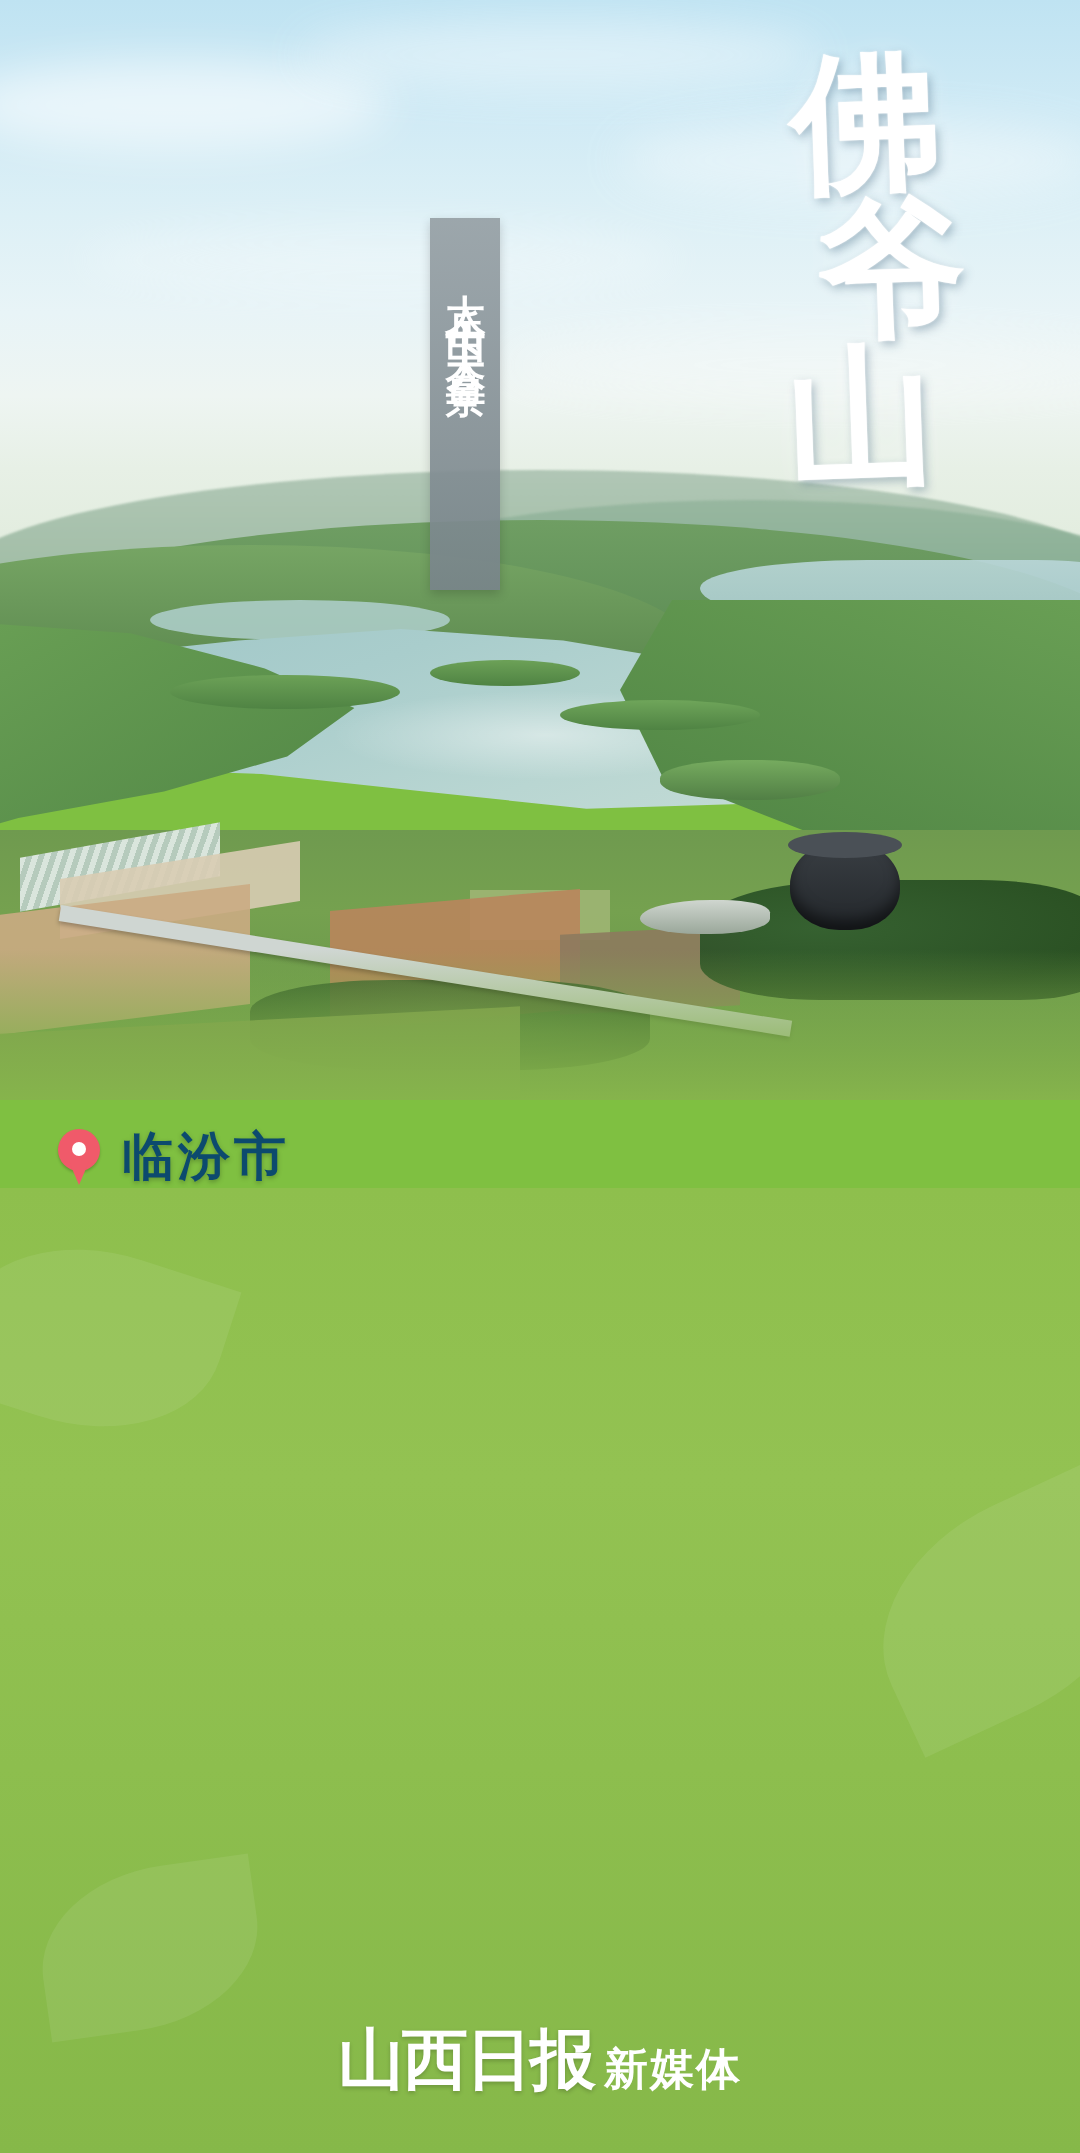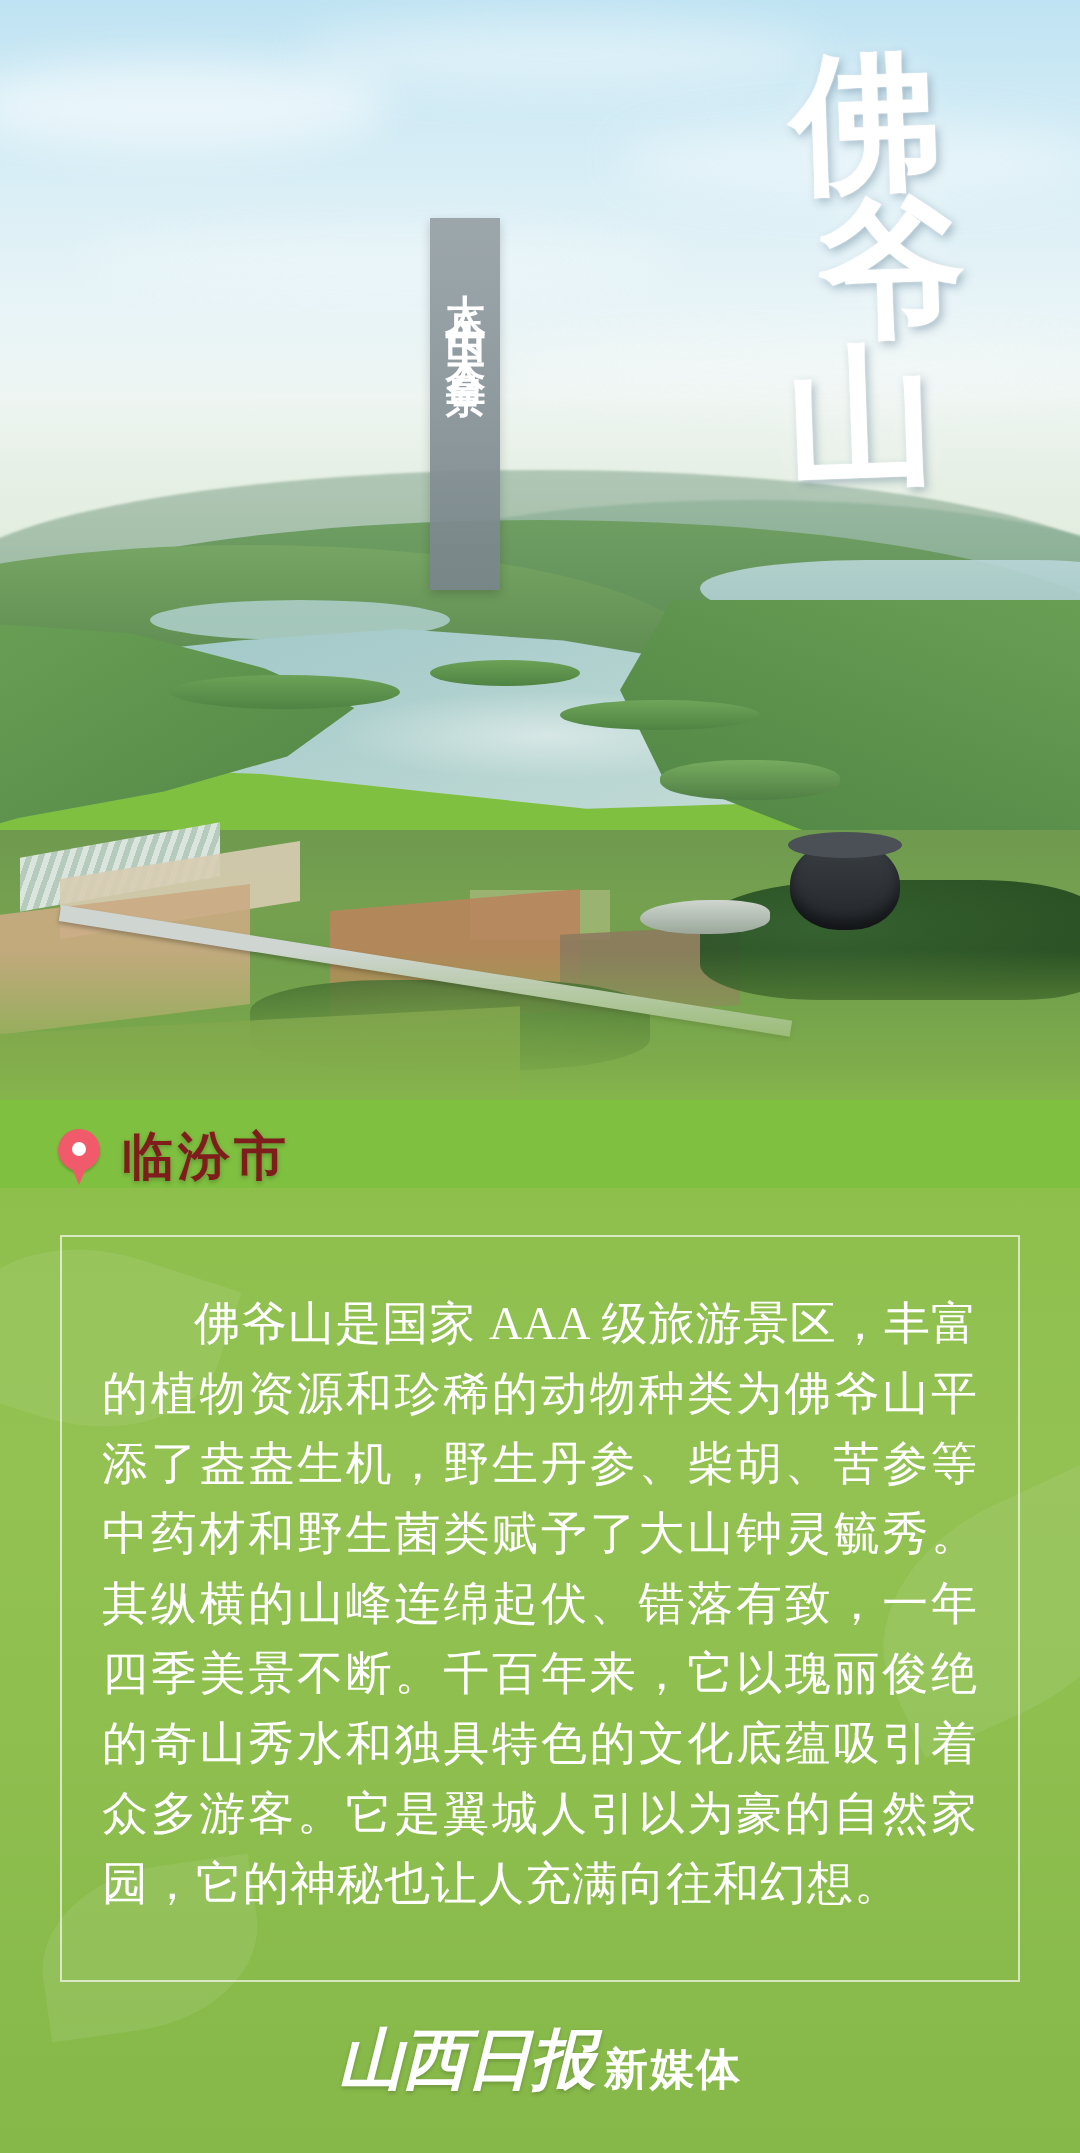--- a/index.html
+++ b/index.html
@@ -296,21 +296,21 @@
     position: absolute;
     left: 14px; top: 13px;
     width: 14px; height: 14px;
     border-radius: 50%;
     background: #ffffff;
   }
   .city {
     font-family: "Liberation Serif", serif;
     font-size: 52px;
     font-weight: 700;
-    color: #7f1d1d;
+    color: #0c4a6e;
     letter-spacing: 4px;
     text-shadow: 0 2px 5px rgba(0,0,0,.25);
   }
 
   
   .body-area {
     position: absolute;
     left: 0; top: 1188px;
     width: 1080px; height: 965px;
     background: linear-gradient(to bottom, #8ebf4d 0%, #93c252 30%, #8dbe4e 60%, #86b849 100%);
@@ -349,21 +349,20 @@
     width: 1080px;
     display: flex;
     align-items: flex-end;
     justify-content: center;
     gap: 10px;
   }
   .logo-mark {
     font-family: "Liberation Serif", serif;
     font-size: 66px;
     font-weight: 700;
-    font-style: italic;
     color: #ffffff;
     letter-spacing: -2px;
     text-shadow: 0 2px 4px rgba(0,0,0,.2);
   }
   .logo-sub {
     font-family: Liberation Mono, monospace;
     font-size: 44px;
     font-weight: 700;
     color: #ffffff;
     padding-bottom: 6px;
@@ -436,22 +435,19 @@
     </span>
     <span class="city">临汾市</span>
   </div>
 
   <div class="body-area">
     <span class="leaf lf1"></span>
     <span class="leaf lf2"></span>
     <span class="leaf lf3"></span>
   </div>
 
-  <div class="text-card">
-    <p class="body-text">佛爷山是国家 AAA 级旅游景区，丰富的植物资源和珍稀的动物种类为佛爷山平添了盎盎生机，野生丹参、柴胡、苦参等中药材和野生菌类赋予了大山钟灵毓秀。其纵横的山峰连绵起伏、错落有致，一年四季美景不断。千百年来，它以瑰丽俊绝的奇山秀水和独具特色的文化底蕴吸引着众多游客。它是翼城人引以为豪的自然家园，它的神秘也让人充满向往和幻想。</p>
-  </div>
 
   <div class="footer">
     <span class="logo-mark">山西日报</span>
     <span class="logo-sub">新媒体</span>
   </div>
 
 </div>
 
 </body></html>

